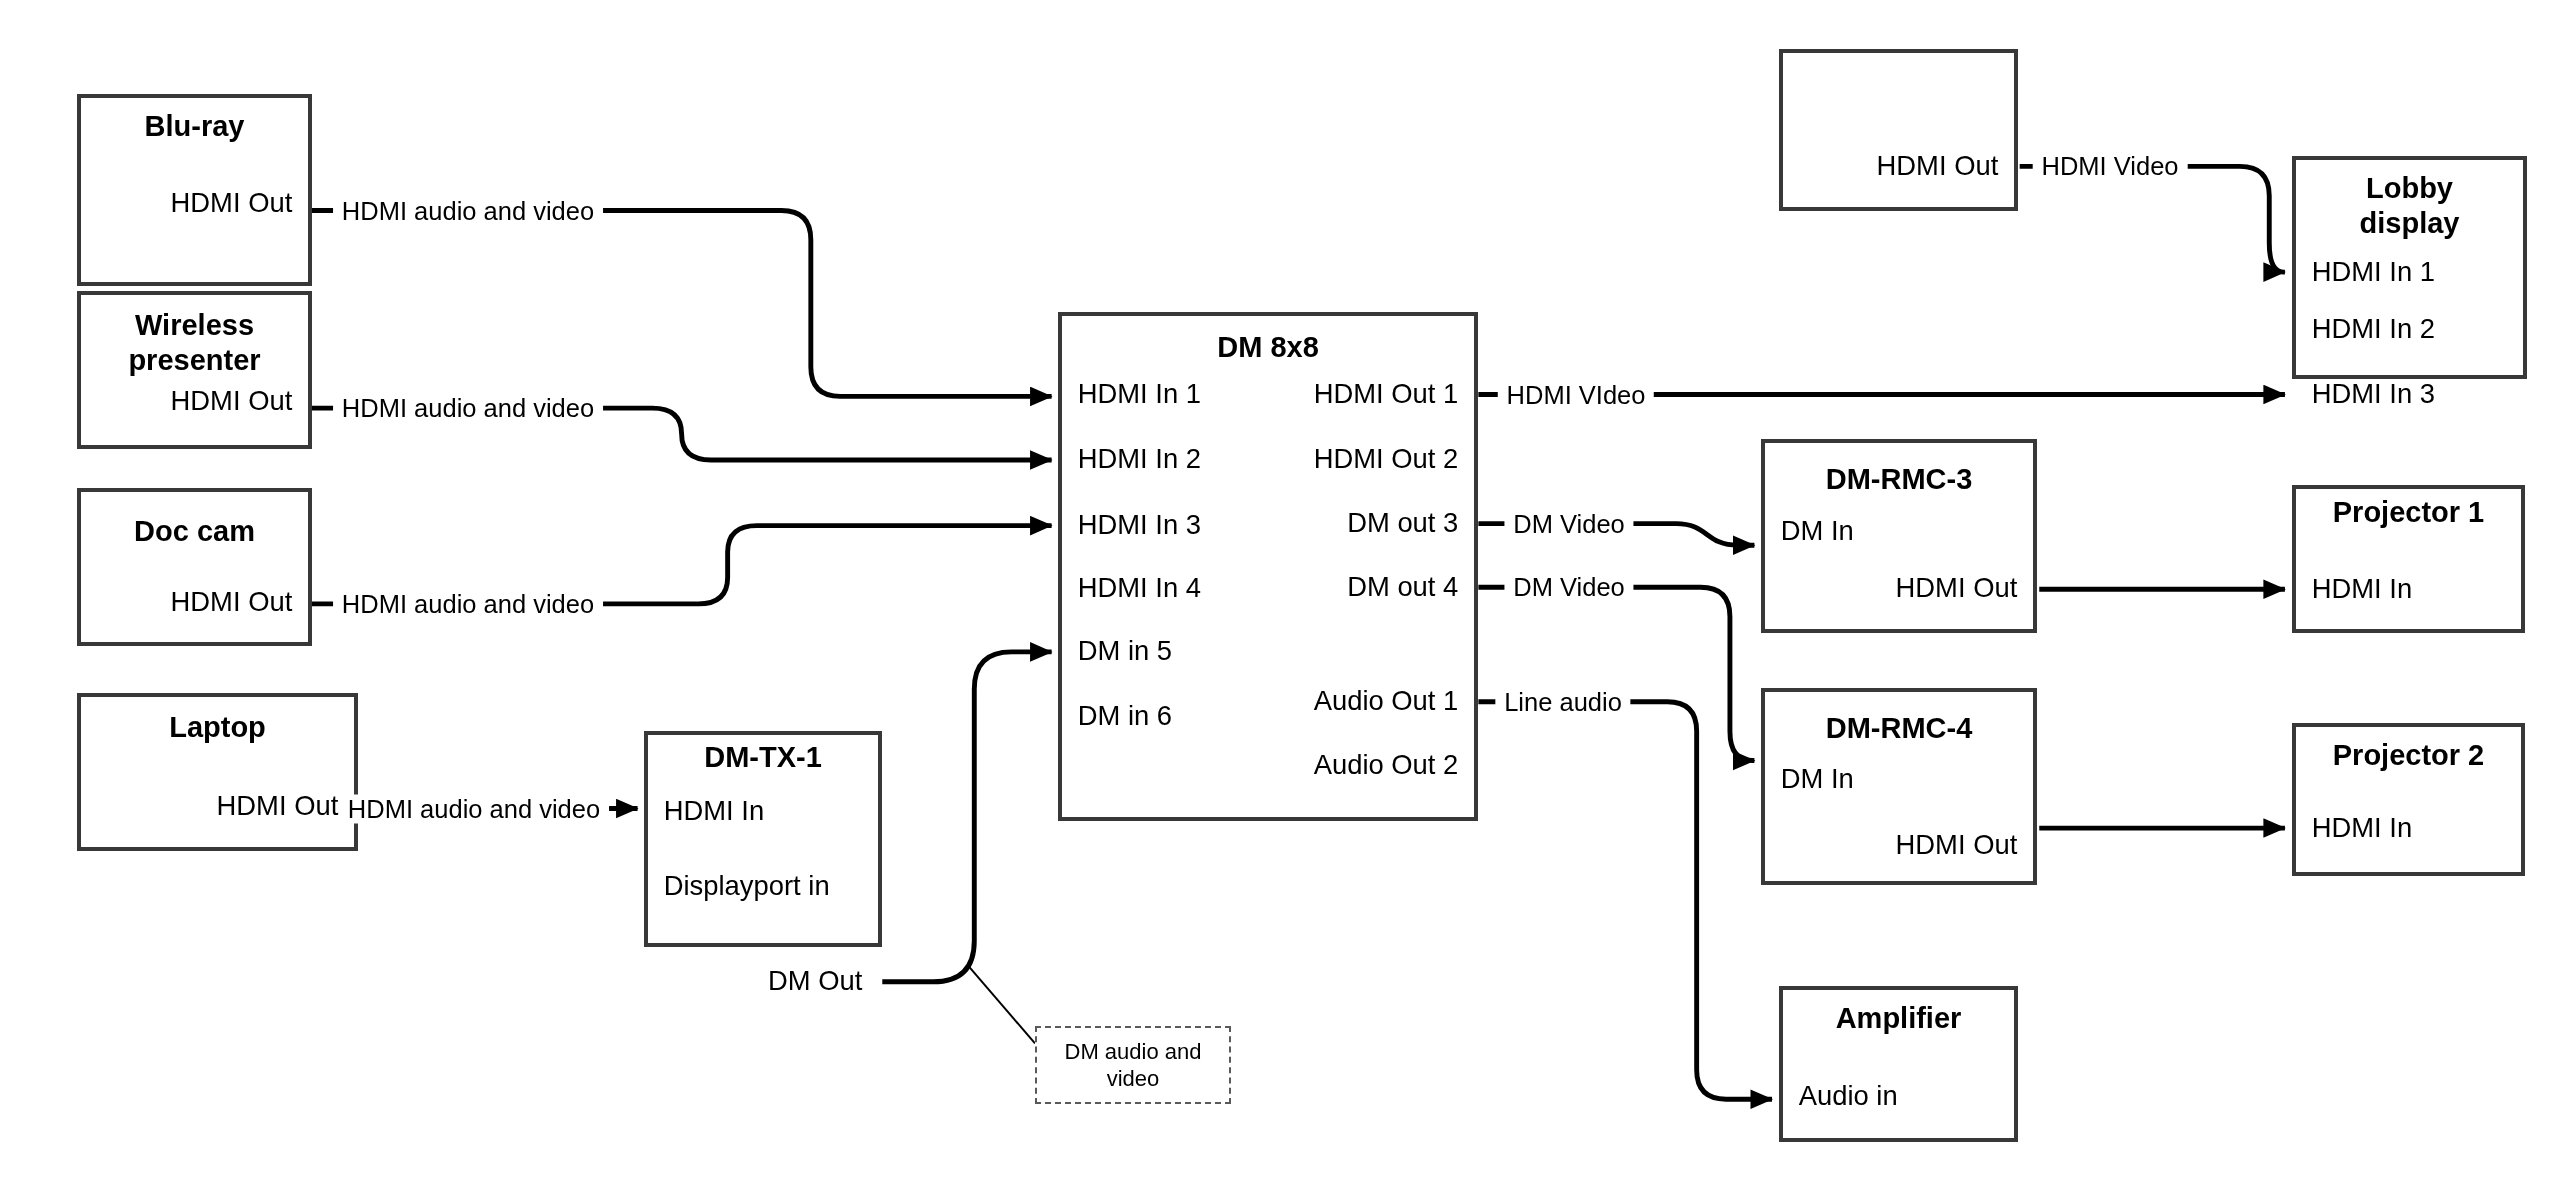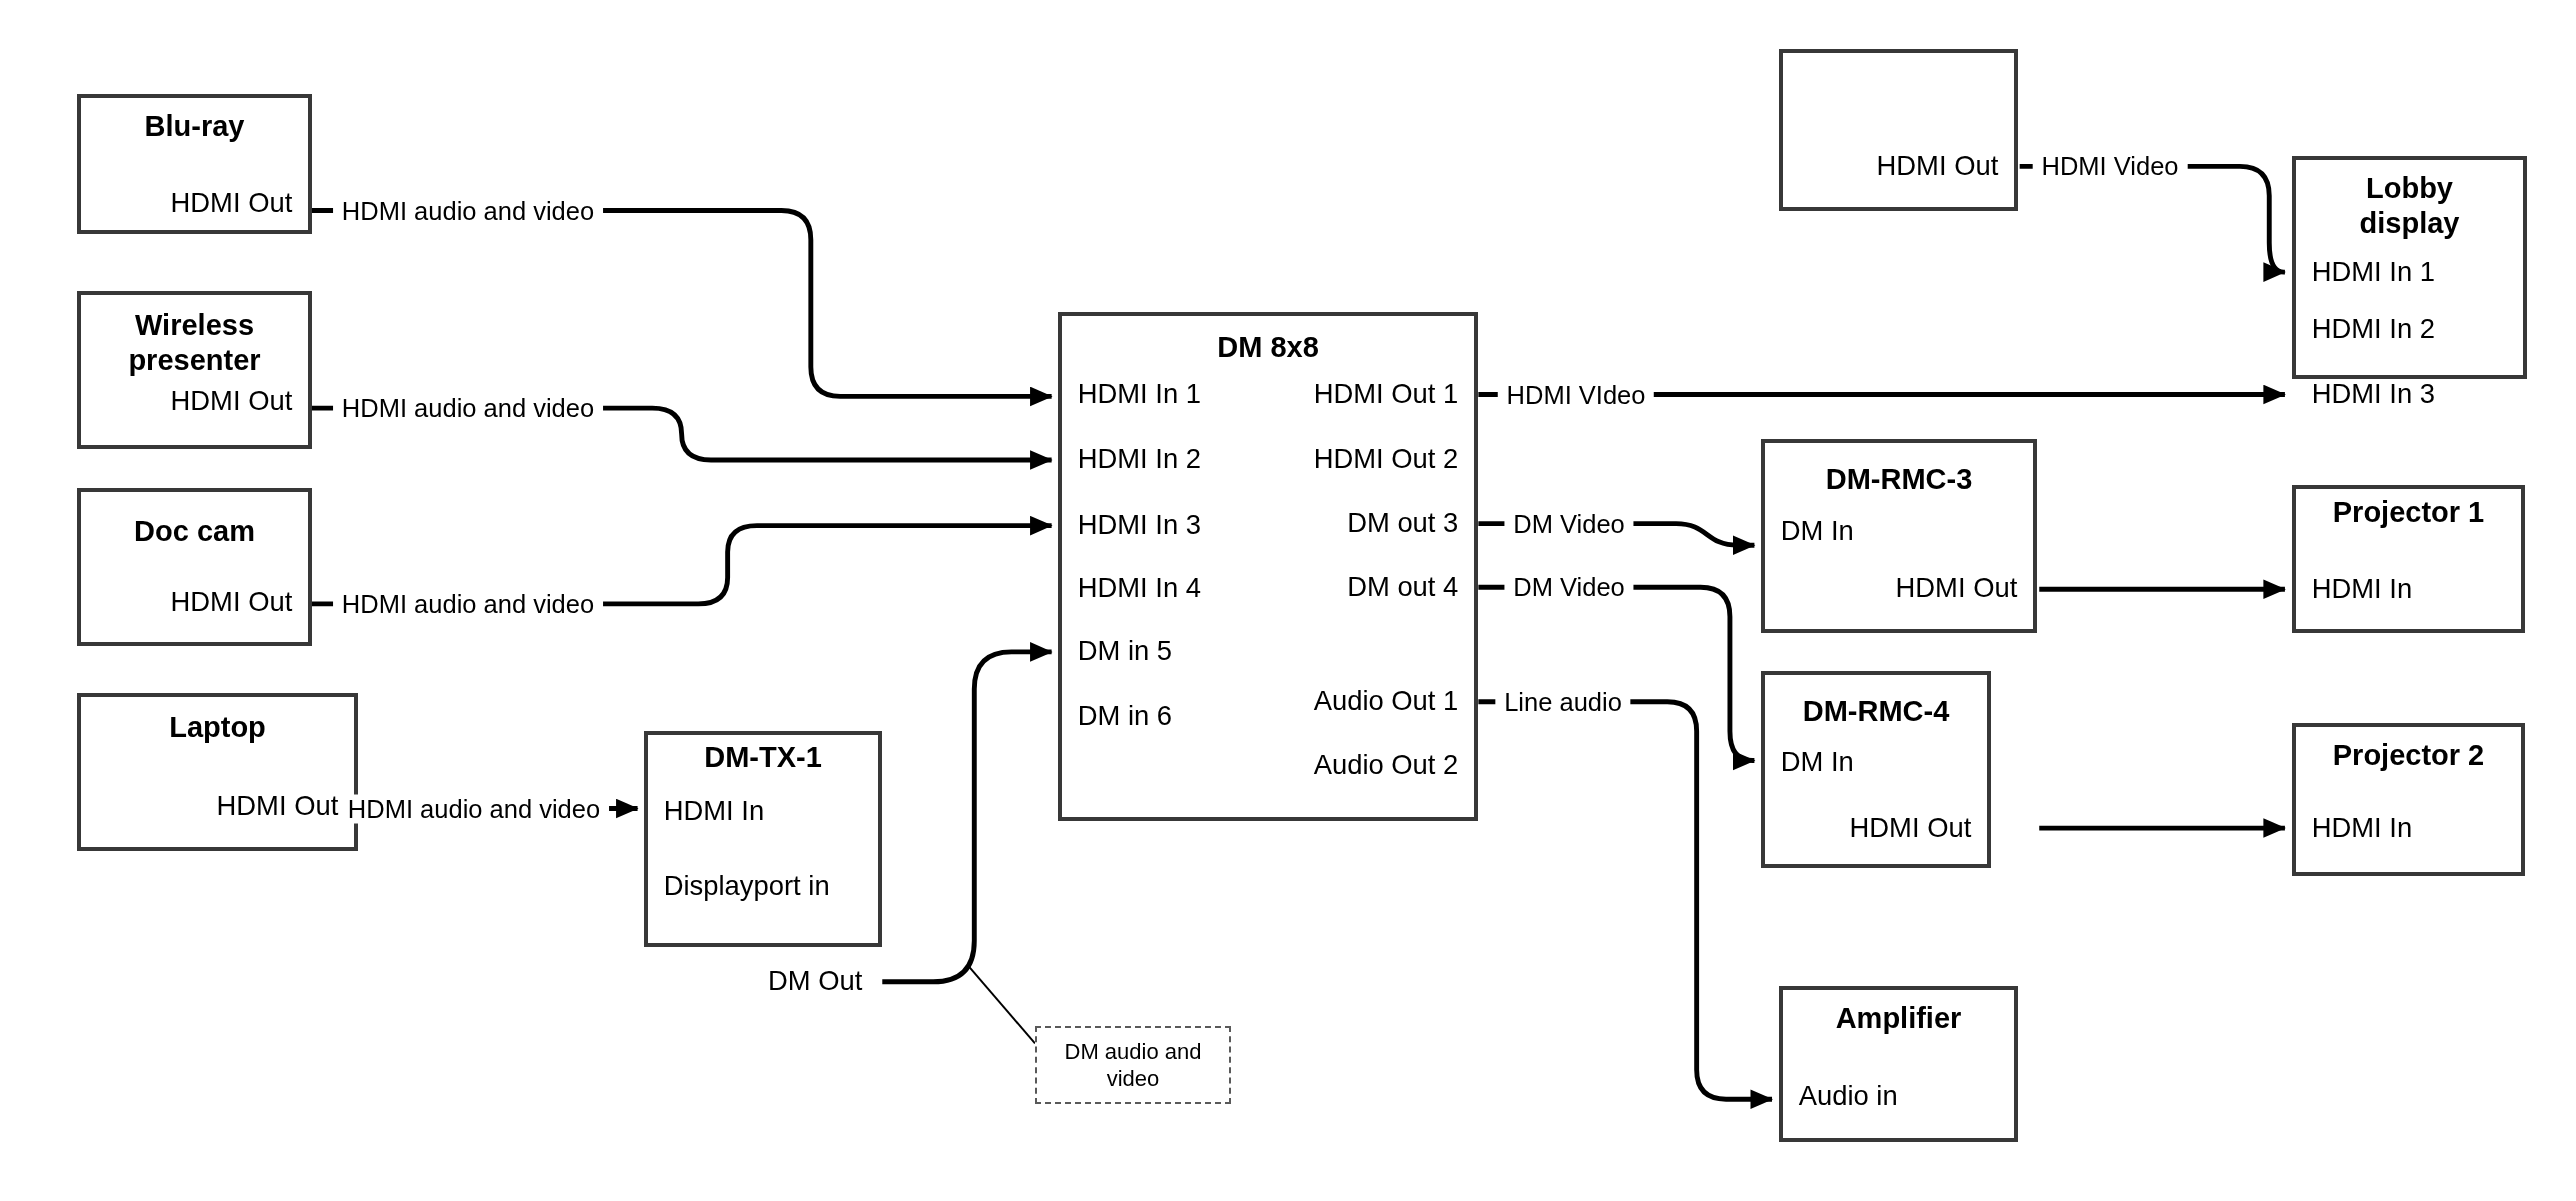--- a/index.html
+++ b/index.html
@@ -46,21 +46,21 @@
     <path class="wire" d="M 1510 403 H 2334" marker-end="url(#arrow)"></path>
     <path class="wire" d="M 1510 535 H 1712 C 1745 535 1742 557 1775 557 H 1792" marker-end="url(#arrow)"></path>
     <path class="wire" d="M 1510 600 H 1737 Q 1767 600 1767 630 V 747 Q 1767 777 1790 777 H 1792" marker-end="url(#arrow)"></path>
     <path class="wire" d="M 1510 717 H 1703 Q 1733 717 1733 747 V 1093 Q 1733 1123 1763 1123 H 1810" marker-end="url(#arrow)"></path>
     <path class="wire" d="M 2063 170 H 2288 Q 2318 170 2318 200 V 248 Q 2318 278 2333 278 H 2334" marker-end="url(#arrow)"></path>
     <path class="wire" d="M 2083 602 H 2334" marker-end="url(#arrow)"></path>
     <path class="wire" d="M 2083 846 H 2334" marker-end="url(#arrow)"></path>
     <path class="leader" d="M 990 988 L 1057 1066"></path>
   </svg>
 
-  <div class="node" style="left:77px;top:94px;width:235px;height:140px">
+  <div class="node" style="left:77px;top:94px;width:235px;height:192px">
     <div class="title" style="top:10.8px">Blu-ray</div>
     <div class="port pr" style="top:88px">HDMI Out</div>
   </div>
 
   <div class="node" style="left:77px;top:291px;width:235px;height:158px">
     <div class="title" style="top:12.7px">Wireless presenter</div>
     <div class="port pr" style="top:89px">HDMI Out</div>
   </div>
 
   <div class="node" style="left:77px;top:488px;width:235px;height:158px">
@@ -111,21 +111,21 @@
     <div class="title" style="top:18.6px">DM-RMC-3</div>
     <div class="port pl" style="top:71px">DM In</div>
     <div class="port pr" style="top:128px">HDMI Out</div>
   </div>
 
   <div class="node" style="left:2292px;top:485px;width:233px;height:148px">
     <div class="title" style="top:5.9px">Projector 1</div>
     <div class="port pl" style="top:83px">HDMI In</div>
   </div>
 
-  <div class="node" style="left:1761px;top:671px;width:230px;height:197px">
+  <div class="node" style="left:1761px;top:688px;width:276px;height:197px">
     <div class="title" style="top:18.6px">DM-RMC-4</div>
     <div class="port pl" style="top:70px">DM In</div>
     <div class="port pr" style="top:136px">HDMI Out</div>
   </div>
 
   <div class="node" style="left:2292px;top:723px;width:233px;height:153px">
     <div class="title" style="top:10.8px">Projector 2</div>
     <div class="port pl" style="top:84px">HDMI In</div>
   </div>
 

